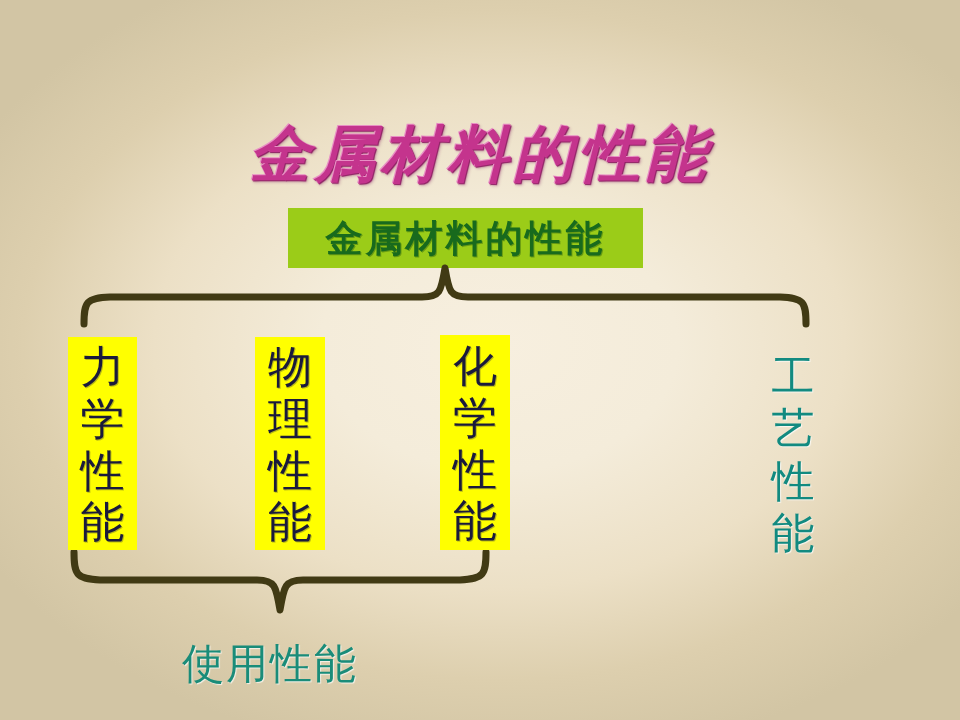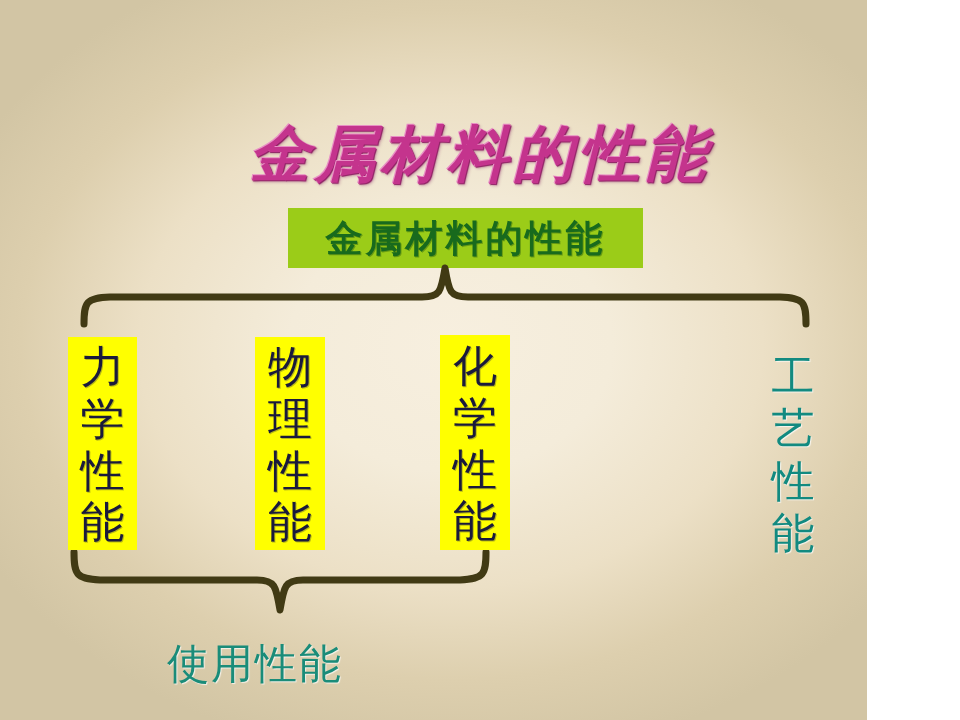--- a/index.html
+++ b/index.html
@@ -8,21 +8,21 @@
     width: 960px;
     height: 720px;
     overflow: hidden;
   }
   body {
     font-family: "DejaVu Sans", "Liberation Sans", sans-serif;
   }
 
   #slide {
     position: relative;
-    width: 867px;
+    width: 960px;
     height: 720px;
     background:
       radial-gradient(ellipse 62% 58% at 52% 48%,
         #f7efdf 0%,
         #f4ecda 30%,
         #ece0c6 58%,
         #ddcfae 80%,
         #d2c5a4 100%);
     overflow: hidden;
   }
@@ -129,21 +129,21 @@
     font-family: "DejaVu Serif", "Liberation Serif", serif;
     font-size: 43px;
     color: #128a80;
     line-height: 1.22;
     text-shadow: 1px 1px 1px rgba(255,255,255,0.75);
   }
 
   
   #usage-label {
     position: absolute;
-    left: 167px;
+    left: 182px;
     top: 636px;
     font-family: "DejaVu Serif", "Liberation Serif", serif;
     font-size: 42px;
     color: #1a8c79;
     letter-spacing: 2px;
     white-space: nowrap;
     text-shadow: 1px 1px 1px rgba(255,255,255,0.75);
   }
 </style>
 </head>

